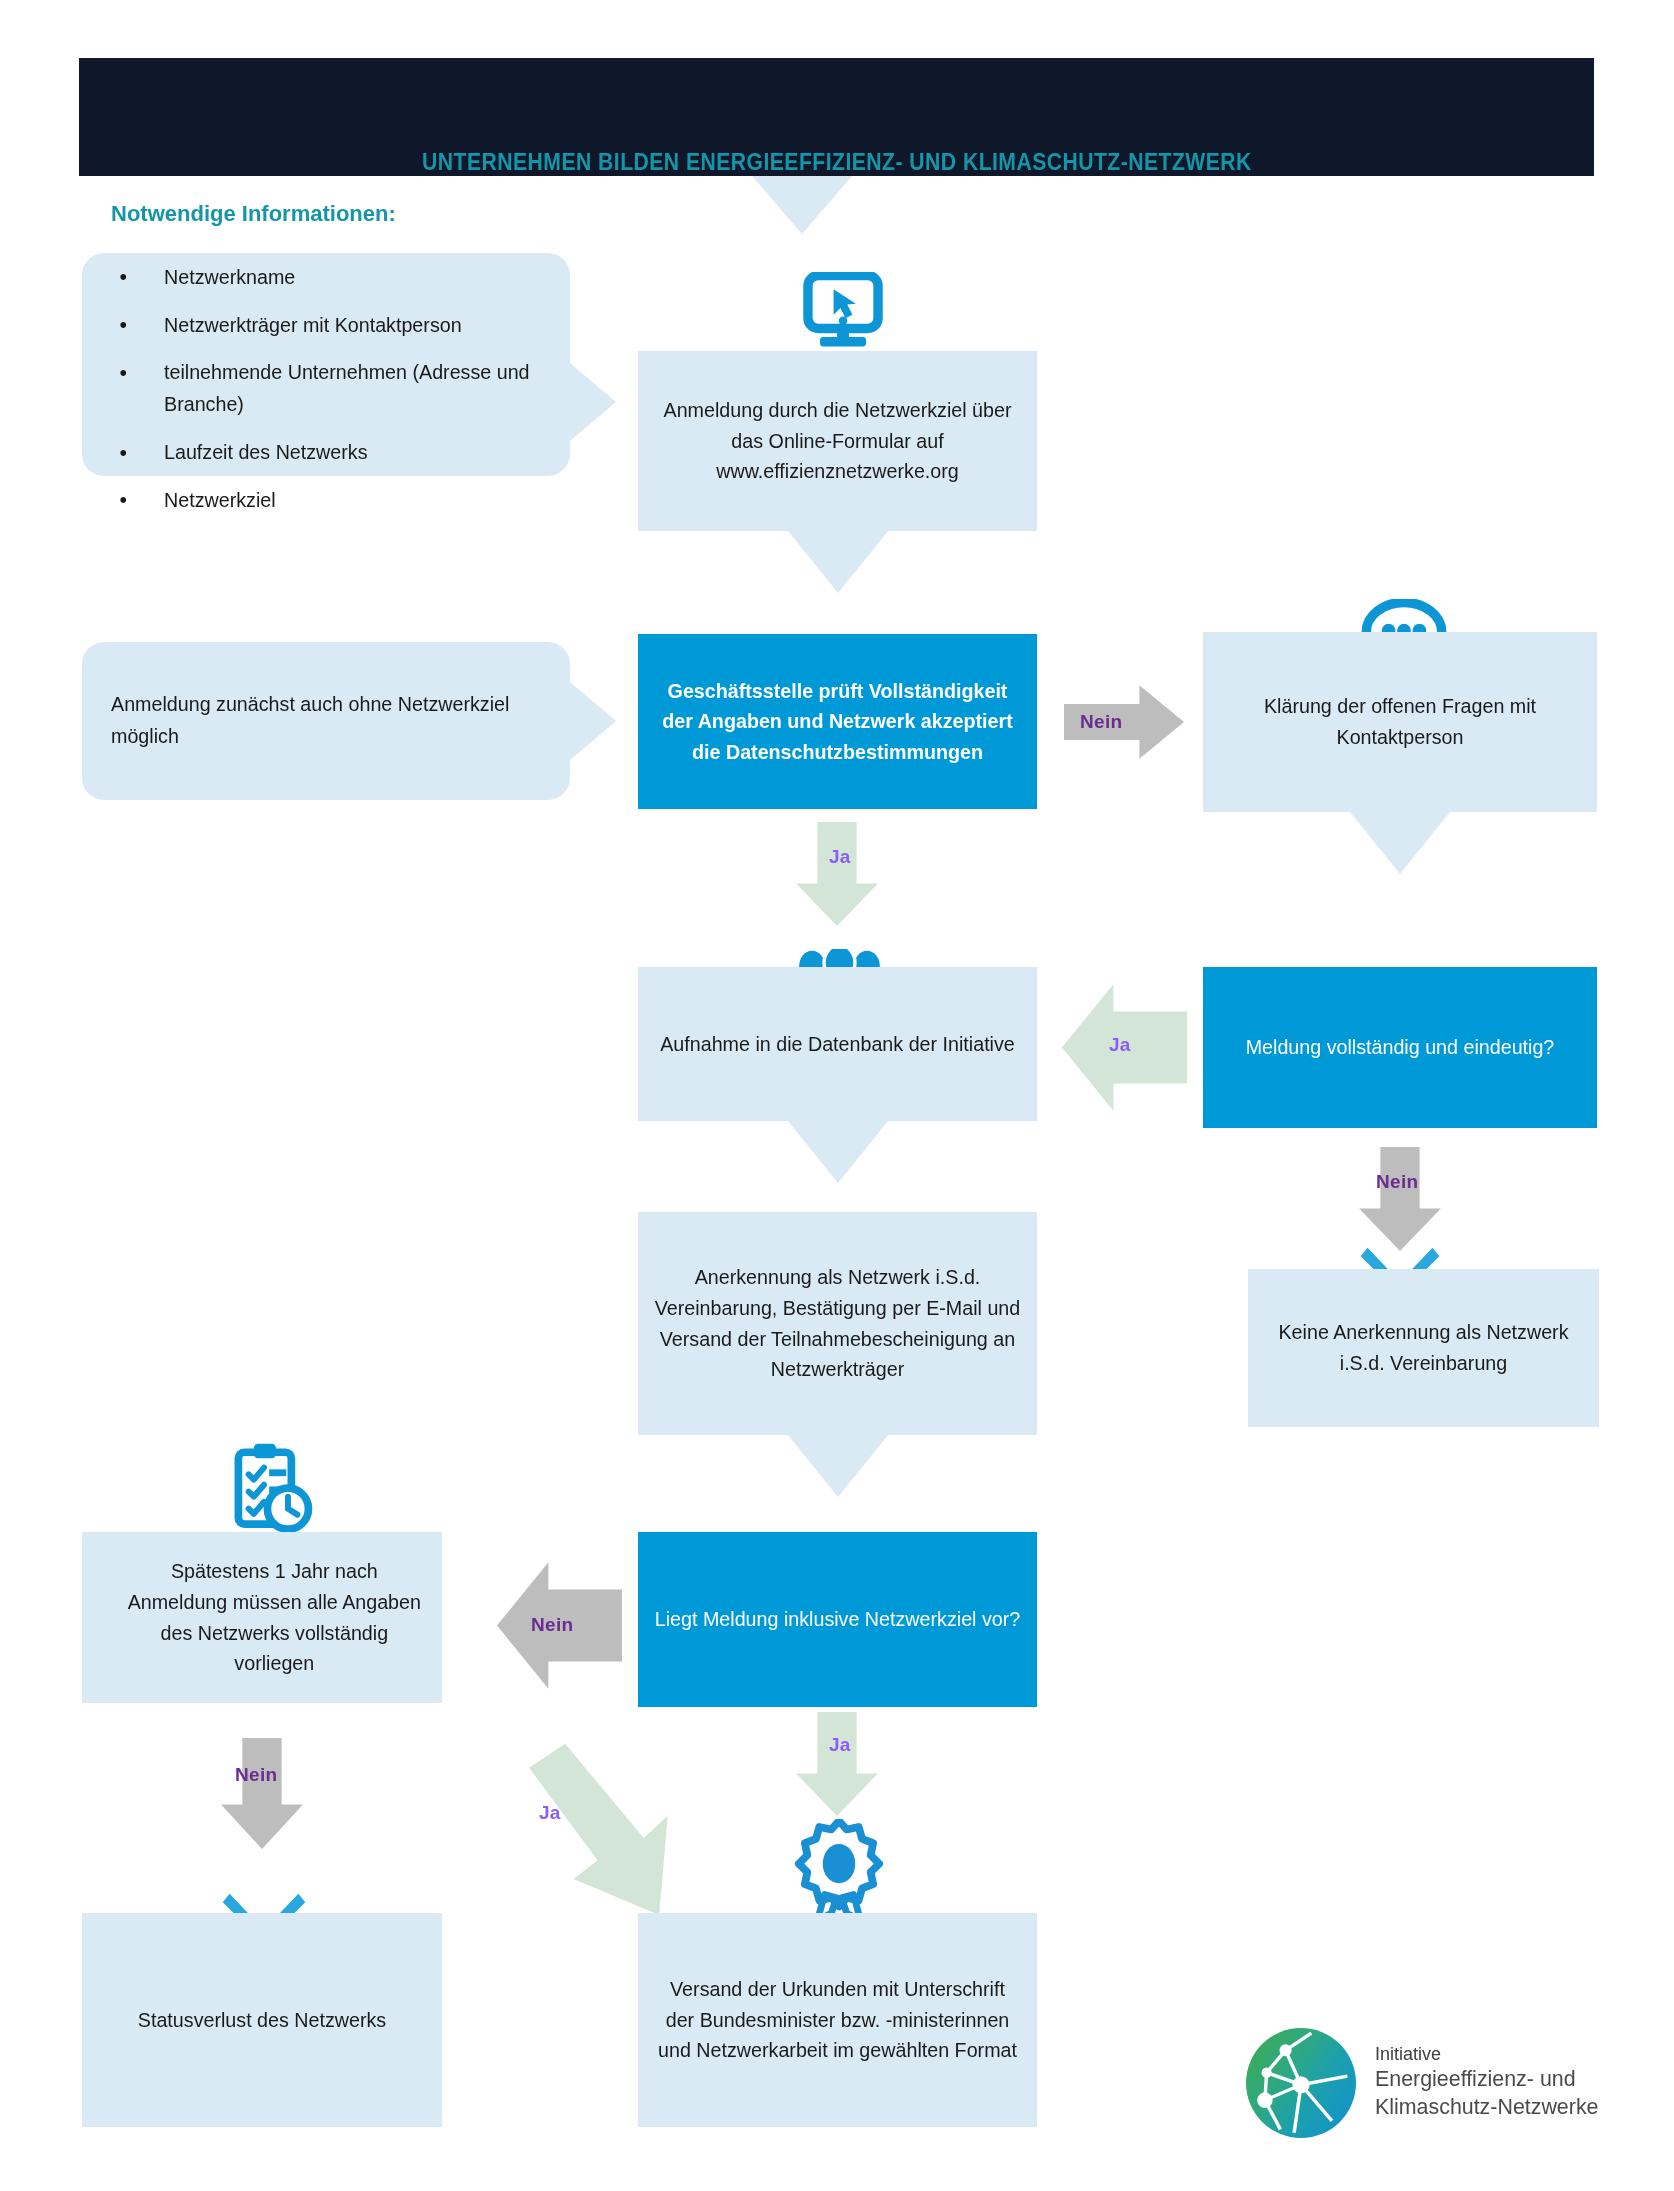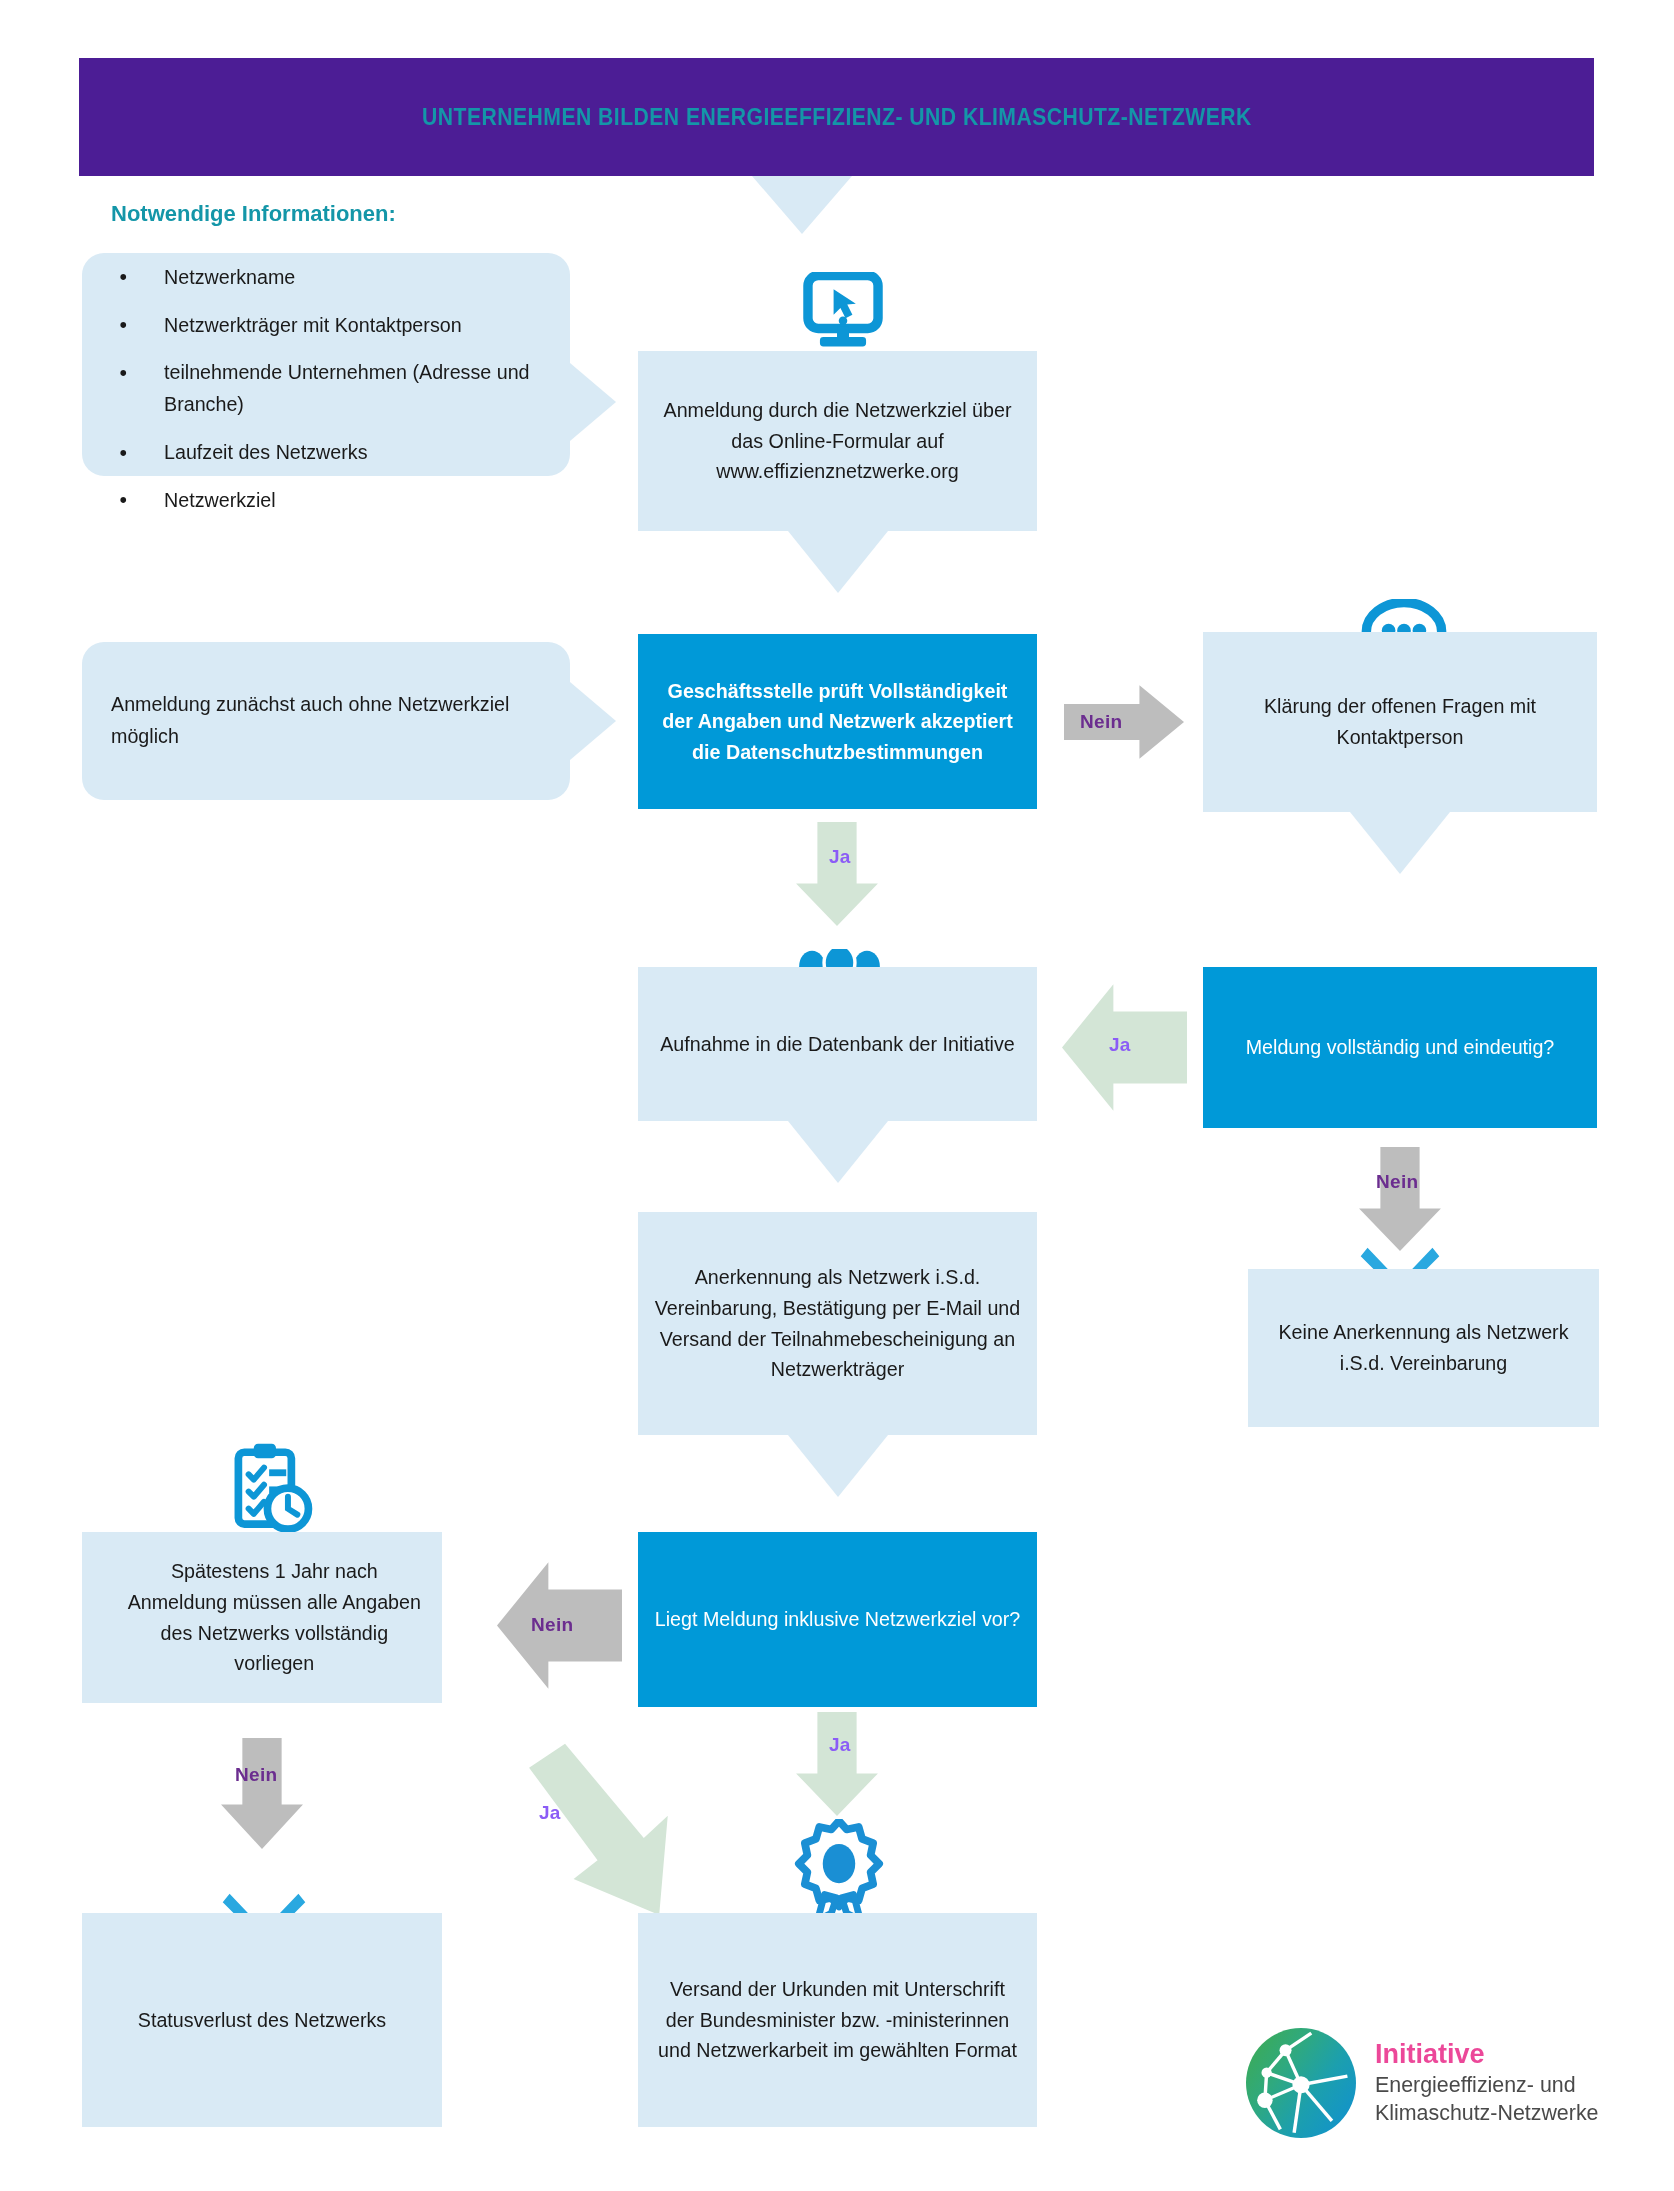--- a/index.html
+++ b/index.html
@@ -6,22 +6,22 @@
   body{
     width:1674px;height:2192px;position:relative;overflow:hidden;
     font-family:"Liberation Sans", sans-serif;
     color:#1a1a1a;
   }
   .abs{position:absolute;box-sizing:border-box;}
 
   
   #title-banner{
     left:79px;top:58px;width:1515px;height:118px;
-    background:#4c1d95;
-    display:flex;align-items:center;justify-content:center;
+    background:#0f172a;
+    display:flex;align-items:flex-end;justify-content:center;
   }
   #title-banner .title-text{
     color:#1496a8;
     font-weight:bold;
     font-size:23px;
     letter-spacing:0.5px;
     text-align:center;
     transform:scaleX(0.92);
   }
   
@@ -62,21 +62,21 @@
   .lbl-nein{color:#6b2d8f;}
 
   
   #logo-wrap{left:1246px;top:2014px;width:360px;height:137px;display:flex;align-items:center;gap:19px;}
   #logo-mark{
     width:110px;height:110px;border-radius:50%;
     background:linear-gradient(125deg,#3fab4c 0%,#2fa97f 35%,#1c9fae 62%,#0f8fd4 100%);
     position:relative;flex:0 0 auto;
   }
   #logo-text{line-height:1.3;}
-  #logo-text .l1{color:#ec4899;font-weight:bold;font-size:27px;}
+  #logo-text .l1{color:#404040;font-weight:normal;font-size:18px;}
   #logo-text .l2,#logo-text .l3{color:#4a4a4a;font-size:21.4px;}
 </style>
 </head>
 <body>
 
 <div class="abs" id="title-banner">
   <div class="title-text">UNTERNEHMEN BILDEN ENERGIEEFFIZIENZ- UND KLIMASCHUTZ-NETZWERK</div>
 </div>
 <div class="abs" style="left:752px;top:176px;">
   <div class="notch-down"></div>

